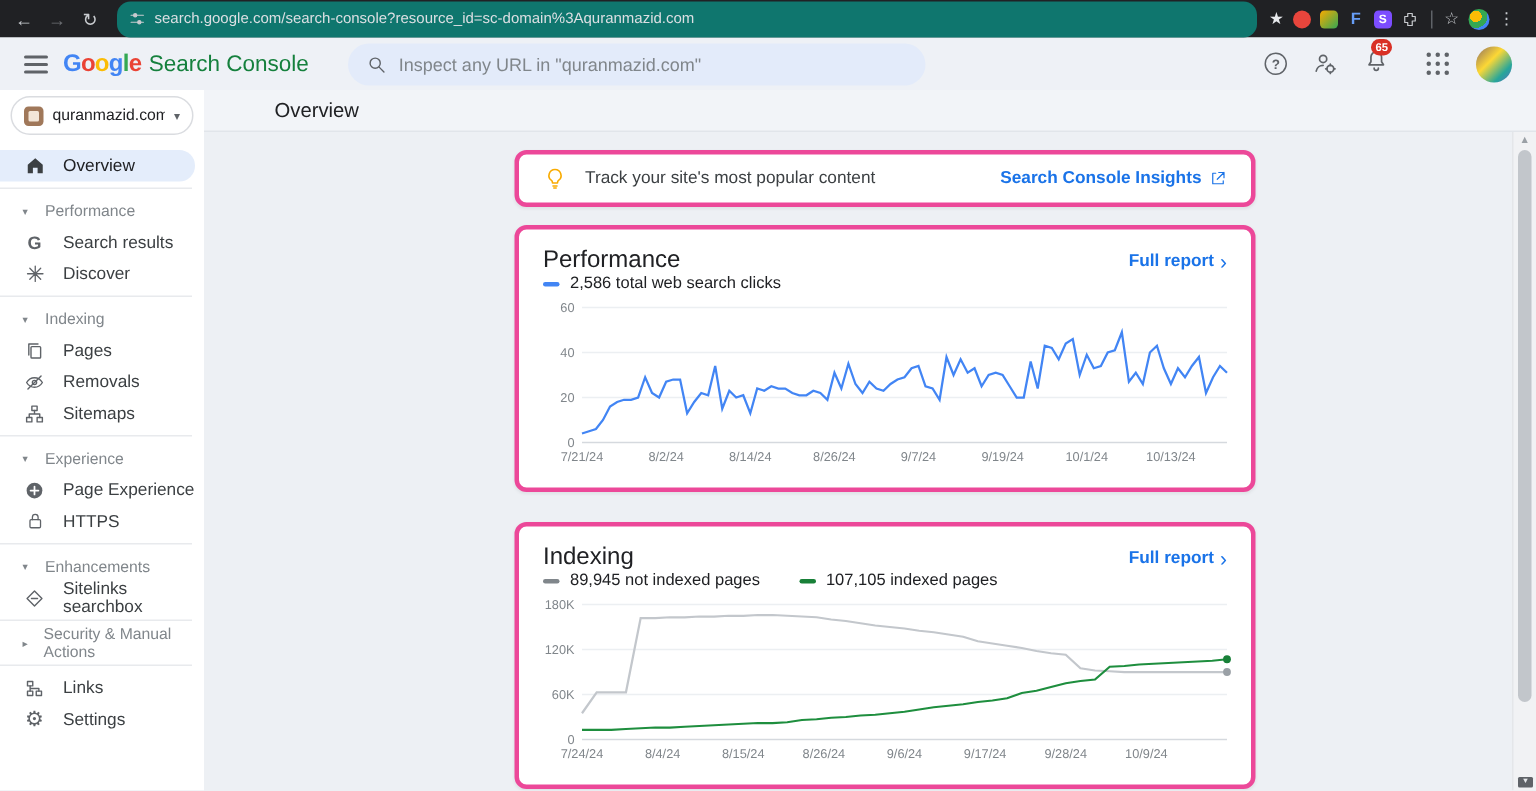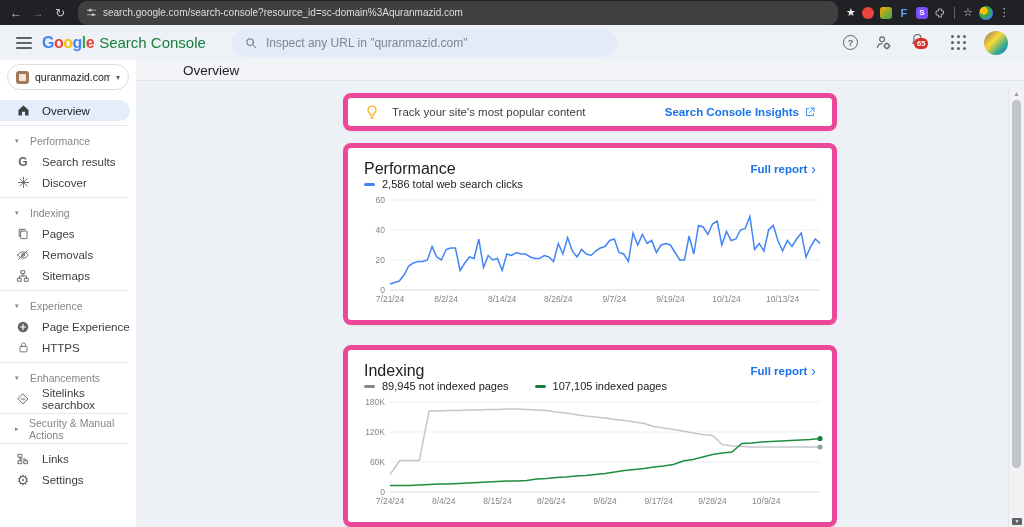--- a/index.html
+++ b/index.html
@@ -2,21 +2,21 @@
 <html><head>
 <meta charset="utf-8">
 <style>
   * { margin:0; padding:0; box-sizing:border-box; }
   html,body { width:1024px; height:527px; overflow:hidden; font-family:"Liberation Sans","DejaVu Sans",sans-serif; background:#edf0f4; }
 
   
   .browser-bar { height:25px; background:#202124; display:flex; align-items:center; padding:0 8px; gap:6px; }
   .bnav { color:#c8cbcf; font-size:12px; width:16px; text-align:center; cursor:pointer; }
   .bnav.dim { color:#6e7175; }
-  .urlbar { flex:0 0 760px; height:17px; background:#404040; border-radius:9px; display:flex; align-items:center; padding:12px 8px; gap:6px; margin-left:4px; }
+  .urlbar { flex:0 0 760px; height:17px; background:#0f766e; border-radius:9px; display:flex; align-items:center; padding:12px 8px; gap:6px; margin-left:4px; }
   .urlbar svg { flex:none; }
   .url-text { color:#dcdfe3; font-size:10px; white-space:nowrap; overflow:hidden; }
   .bstar { color:#e8eaed; font-size:11px; margin-left:2px; }
   .ext { width:12px; height:12px; border-radius:3px; display:inline-flex; align-items:center; justify-content:center; font-size:8px; font-weight:bold; color:#fff; }
   .ext-red { background:#e8453c; border-radius:50%; }
   .ext-orange { background:linear-gradient(135deg,#f9ab00,#34a853); }
   .ext-blue { background:transparent; color:#669df6; font-size:11px; }
   .ext-purple { background:#7c4dff; }
   .vsep { width:1px; height:12px; background:#5f6368; margin:0 2px; }
   .b-ic { color:#c8cbcf; font-size:11px; }
@@ -28,21 +28,21 @@
   .hamburger i { height:2px; background:#5f6368; border-radius:1px; }
   .logo { display:flex; align-items:baseline; gap:5px; cursor:pointer; }
   .glogo { font-size:16px; letter-spacing:-0.5px; font-weight:700; }
   .product { font-size:15px; color:#15803d; }
   .searchbar { width:385px; height:28px; background:#e3ebfa; border-radius:14px; display:flex; align-items:center; gap:8px; padding:0 12px; margin-left:26px; }
   .searchbar input { flex:1; border:none; outline:none; background:transparent; font-size:12px; color:#202124; font-family:inherit; }
   .searchbar input::placeholder { color:#80868b; }
   .hicons { margin-left:auto; display:flex; align-items:center; gap:17px; padding-right:6px; }
   .help-ic { width:15px; height:15px; border:1.5px solid #5f6368; border-radius:50%; color:#5f6368; font-size:9px; font-weight:bold; display:flex; align-items:center; justify-content:center; }
   .bell-wrap { position:relative; }
-  .badge { position:absolute; top:-6px; left:5px; background:#d93025; color:#fff; font-size:7.5px; font-weight:bold; border-radius:7px; padding:1px 3px; line-height:1.2;margin-top:12px; }
+  .badge { position:absolute; top:-6px; left:5px; background:#d93025; color:#fff; font-size:7.5px; font-weight:bold; border-radius:7px; padding:1px 3px; line-height:1.2; }
   .grid-ic { display:grid; grid-template-columns:repeat(3,4px); grid-auto-rows:4px; gap:2px; margin-left:8px; }
   .grid-ic i { width:3px; height:3px; background:#5f6368; border-radius:50%; }
   .avatar { width:24px; height:24px; border-radius:50%; background:linear-gradient(135deg,#8d6e63 0%,#fdd835 40%,#26a69a 75%,#5c6bc0 100%); }
 
   
   .layout { display:flex; height:467px; position:relative; }
   .sidebar { width:136px; background:#ffffff; flex:none; }
   .prop { margin:4px 7px 6px 7px; height:26px; border:1px solid #dadce0; border-radius:14px; display:flex; align-items:center; gap:6px; padding:0 8px; background:#fff; cursor:pointer; }
   .favicon { width:13px; height:13px; border-radius:3px; background:#a0785a; position:relative; flex:none; }
   .favicon:after { content:""; position:absolute; inset:3px; background:#f3e6d8; border-radius:1px; }
@@ -54,21 +54,21 @@
   .nicon { width:16px; height:16px; flex:none; display:flex; align-items:center; justify-content:center; color:#5f6368; font-size:13px; }
   .sect { height:21px; display:flex; align-items:center; gap:7px; padding-left:15px; font-size:10.5px; color:#80868b; cursor:pointer; }
   .scaret { font-size:7px; color:#80868b; width:8px; }
   .sdiv { height:1px; background:#e8eaed; margin:4px 8px 4px 0; }
 
   
   main { flex:1; display:flex; flex-direction:column; min-width:0; }
   .strip { height:28px; background:#f2f4f8; border-bottom:1px solid #e1e5ea; display:flex; align-items:center; padding-left:47px; font-size:13.5px; color:#202124; }
   .content { flex:1; background:#edf0f4; padding-top:12px; }
   .col { width:494px; margin-left:207px; }
-  .card { background:#fff; border:5px solid #ec4899; border-radius:8px; box-shadow:0 1px 2px rgba(60,64,67,0.08); }
+  .card { background:#fff; border:3px solid #ec4899; border-radius:8px; box-shadow:0 1px 2px rgba(60,64,67,0.08); }
   .banner { height:38px; display:flex; align-items:center; gap:12px; padding:0 16px; }
   .banner-text { font-size:11.5px; color:#3c4043; }
   .blink { margin-left:auto; display:flex; align-items:flex-start; gap:5px; color:#1a73e8; font-size:11.5px; font-weight:bold; cursor:pointer; }
   .report-card { margin-top:12px; padding:12px 16px 14px 16px; }
   .index-card { margin-top:20px; }
   .card-head { display:flex; align-items:center; }
   .card-title { font-size:16px; color:#202124; }
   .full-report { margin-left:auto; display:flex; align-items:center; gap:4px; color:#1a73e8; font-size:11.5px; font-weight:bold; cursor:pointer; }
   .full-report .chev { font-size:14px; font-weight:normal; line-height:1; }
   .legend { display:flex; align-items:center; gap:26px; }

